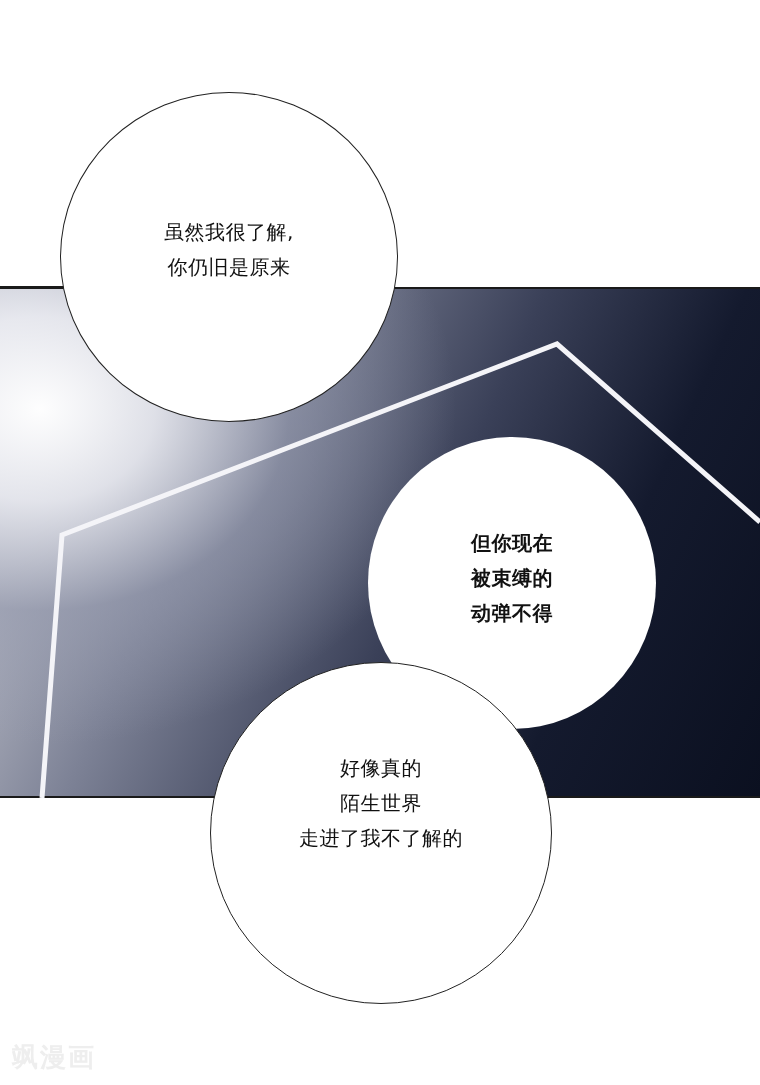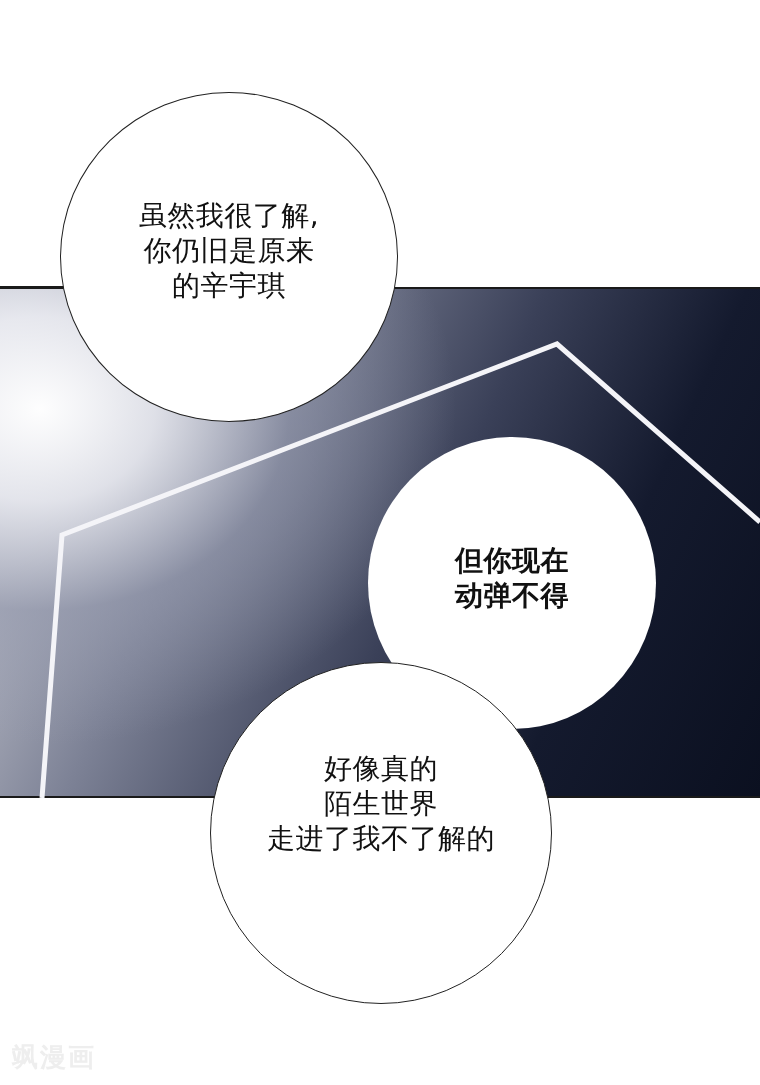--- a/index.html
+++ b/index.html
@@ -8,45 +8,45 @@
   .panel { position:absolute; left:0; top:287px; width:760px; height:511px; overflow:hidden;
            background:
              radial-gradient(ellipse 520px 420px at 40px 120px, rgba(255,255,255,0.98) 0%, rgba(235,236,242,0.85) 22%, rgba(150,155,175,0.6) 48%, rgba(40,46,70,0) 80%),
              linear-gradient(115deg, #d8d9df 0%, #7d8296 30%, #3a4058 55%, #141a2e 75%, #0b1020 100%);
            border-top:2px solid #1a1a1a; border-bottom:2px solid #1a1a1a; box-sizing:border-box; }
   .panel-line-left { position:absolute; left:0; top:286px; width:80px; height:2px; background:#1a1a1a; }
   svg.lights { position:absolute; left:0; top:287px; }
   .bubble { position:absolute; border-radius:50%; background:#ffffff; display:flex;
             align-items:center; justify-content:center; text-align:center; }
   .bubble.outlined { border:1.5px solid #222; box-sizing:border-box; }
-  .txt { font-size:28px; line-height:35px; color:#111; letter-spacing:0.5px; }
+  .txt { font-size:20px; line-height:35px; color:#111; letter-spacing:0.5px; }
   .txt div { white-space:nowrap; }
   .wm { position:absolute; left:12px; top:1040px; font-size:26px; color:#eeeeee; letter-spacing:2px; font-weight:bold; }
 </style>
 </head>
 <body>
 
 <div class="panel-line-left"></div>
 <div class="panel"></div>
 
 <svg class="lights" width="760" height="511">
   <polyline points="42,511 62,248 557,57 760,235" fill="none" stroke="#f4f4f8" stroke-width="5"></polyline>
 </svg>
 
 <div class="bubble outlined" style="left:60px; top:92px; width:338px; height:330px;">
   <div class="txt" style="margin-top:-14px;">
     <div>虽然我很了解,</div>
     <div>你仍旧是原来</div>
-    <div>的辛宇琪</div>
   </div>
 </div>
 
 <div class="bubble" style="left:368px; top:437px; width:288px; height:292px;font-weight:bold;">
   <div class="txt" style="margin-top:-10px;">
     <div>但你现在</div>
+    <div>被束缚的</div>
     <div>动弹不得</div>
   </div>
 </div>
 
 <div class="bubble outlined" style="left:210px; top:662px; width:342px; height:342px;align-items:center;">
   <div class="txt" style="margin-top:-60px;">
     <div>好像真的</div>
     <div>陌生世界</div>
     <div>走进了我不了解的</div>
   </div>

